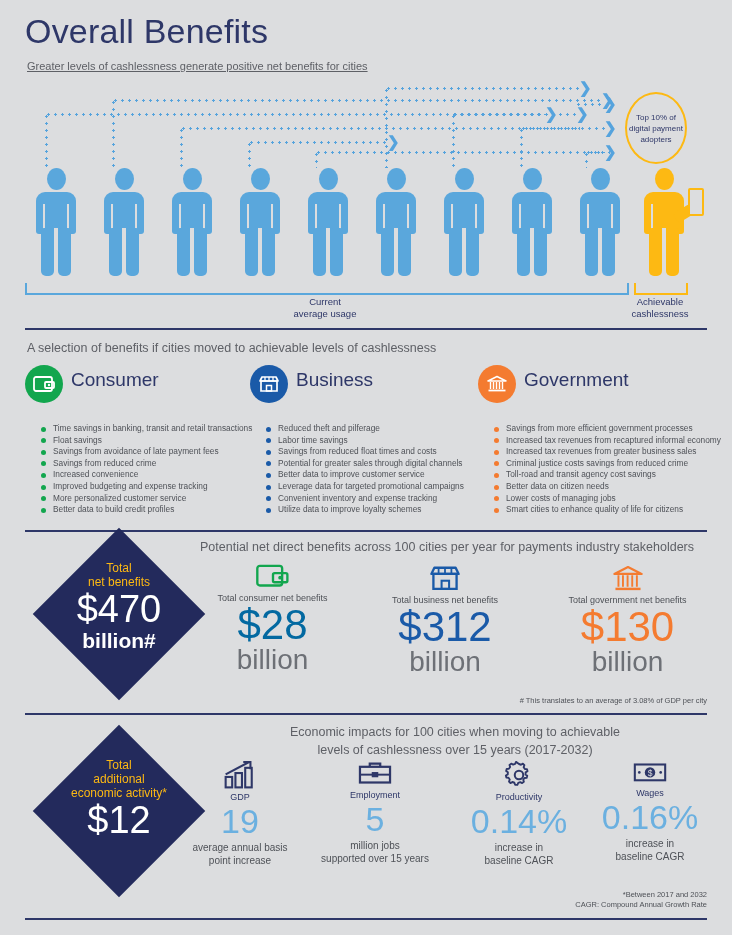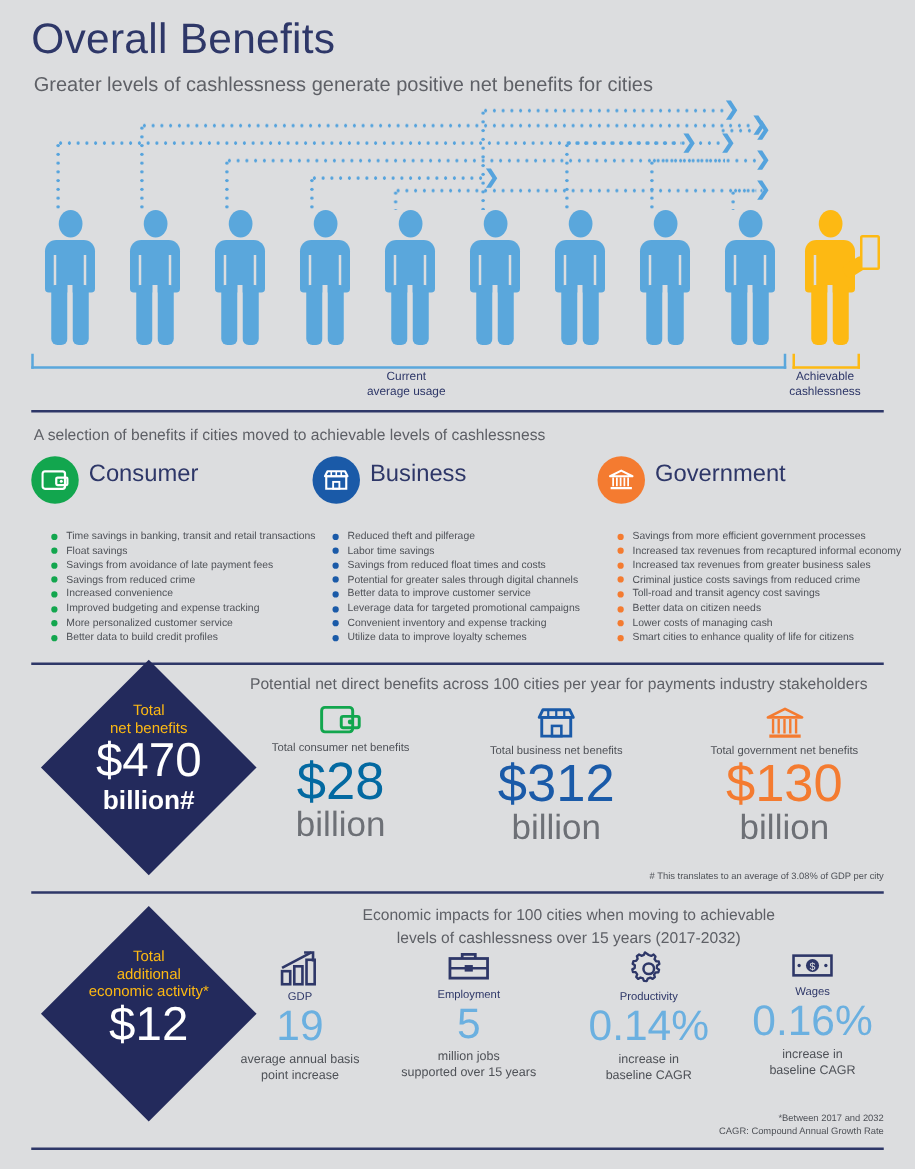--- a/index.html
+++ b/index.html
@@ -15,21 +15,21 @@
 
   
   .title{
     position:absolute;left:25px;top:12px;
     font-size:34px;font-weight:400;letter-spacing:.2px;
     color:#2e3768;
     font-family:"Liberation Sans", sans-serif;
   }
   .subtitle{
     position:absolute;left:27px;top:60px;
-    font-size:16px;color:#5e6066;font-weight:400;
+    font-size:11px;color:#5e6066;font-weight:400;text-decoration:underline;
   }
 
   
   .divider{
     position:absolute;left:25px;width:682px;height:2px;
     background:#2e3768;
   }
 
   
   .arrows{position:absolute;left:0;top:85px;width:732px;height:85px;}
@@ -151,20 +151,21 @@
     <div class="chev" style="left:545px;top:21px;">❯</div>
     <div class="chev" style="left:601px;top:7px;">❯</div>
     <div class="chev" style="left:604px;top:35px;">❯</div>
     <div class="chev" style="left:387px;top:49px;">❯</div>
     <div class="chev" style="left:604px;top:59px;">❯</div>
     <div class="chev" style="left:579px;top:-5px;">❯</div>
     <div class="chev" style="left:576px;top:21px;">❯</div>
     <div class="chev" style="left:604px;top:11px;">❯</div>
   </div>
 
+  <div class="bubble">Top 10% of digital payment adopters</div>
 
   <div class="people">
     <div class="person" style="left:30px;">
       <div class="p-head"></div>
       <div class="p-body"></div>
       <div class="p-armgap"></div>
       <div class="p-armgapR"></div>
       <div class="p-legL"></div>
       <div class="p-legR"></div>
       <div class="p-gap"></div>
@@ -320,21 +321,21 @@
       </svg>
     </div>
     <div class="cattitle">Government</div>
     <ul class="catlist orange">
       <li>Savings from more efficient government processes</li>
       <li>Increased tax revenues from recaptured informal economy</li>
       <li>Increased tax revenues from greater business sales</li>
       <li>Criminal justice costs savings from reduced crime</li>
       <li>Toll-road and transit agency cost savings</li>
       <li>Better data on citizen needs</li>
-      <li>Lower costs of managing cash</li>
+      <li>Lower costs of managing jobs</li>
       <li>Smart cities to enhance quality of life for citizens</li>
     </ul>
   </div>
 
   <div class="divider" style="top:530px;"></div>
 
   <div class="diamond" style="left:58px;top:553px;width:122px;height:122px;"></div>
   <div class="dtext" style="left:52px;top:561px;width:134px;">
     <div class="dlabel">Total</div>
     <div class="dlabel">net benefits</div>

